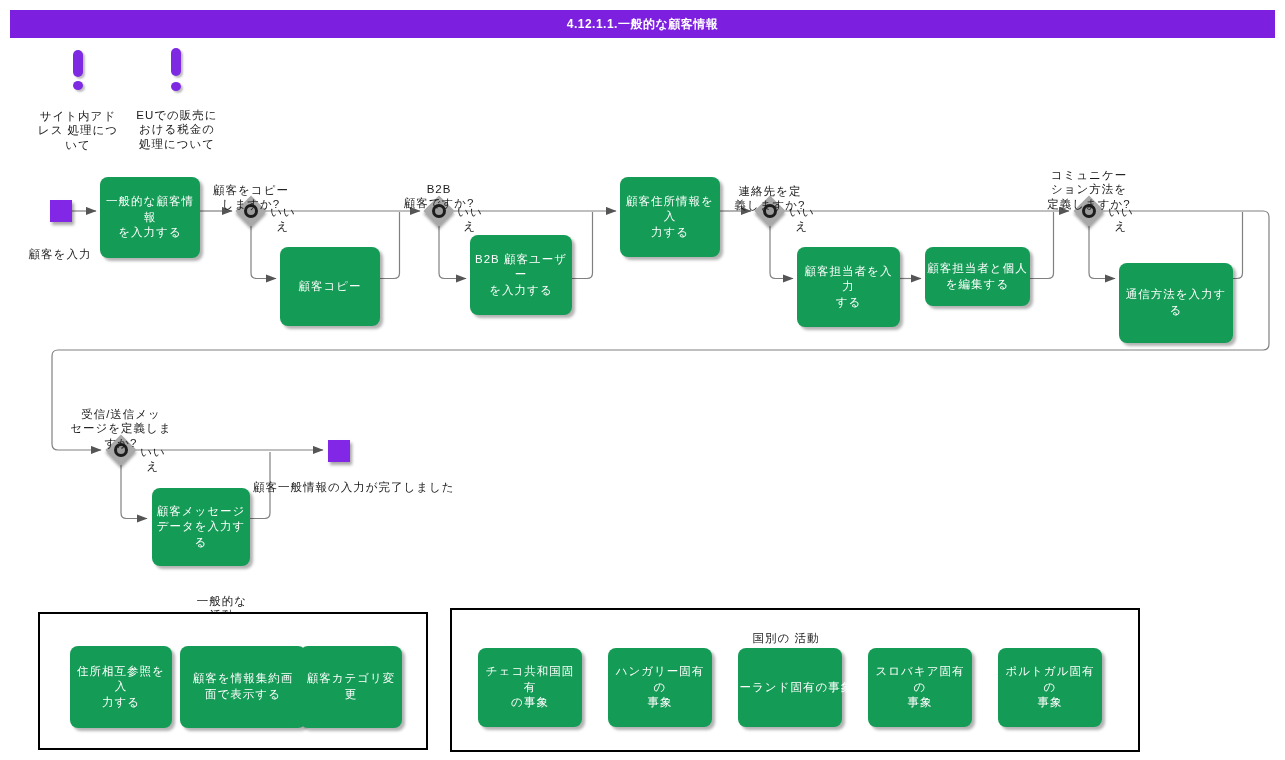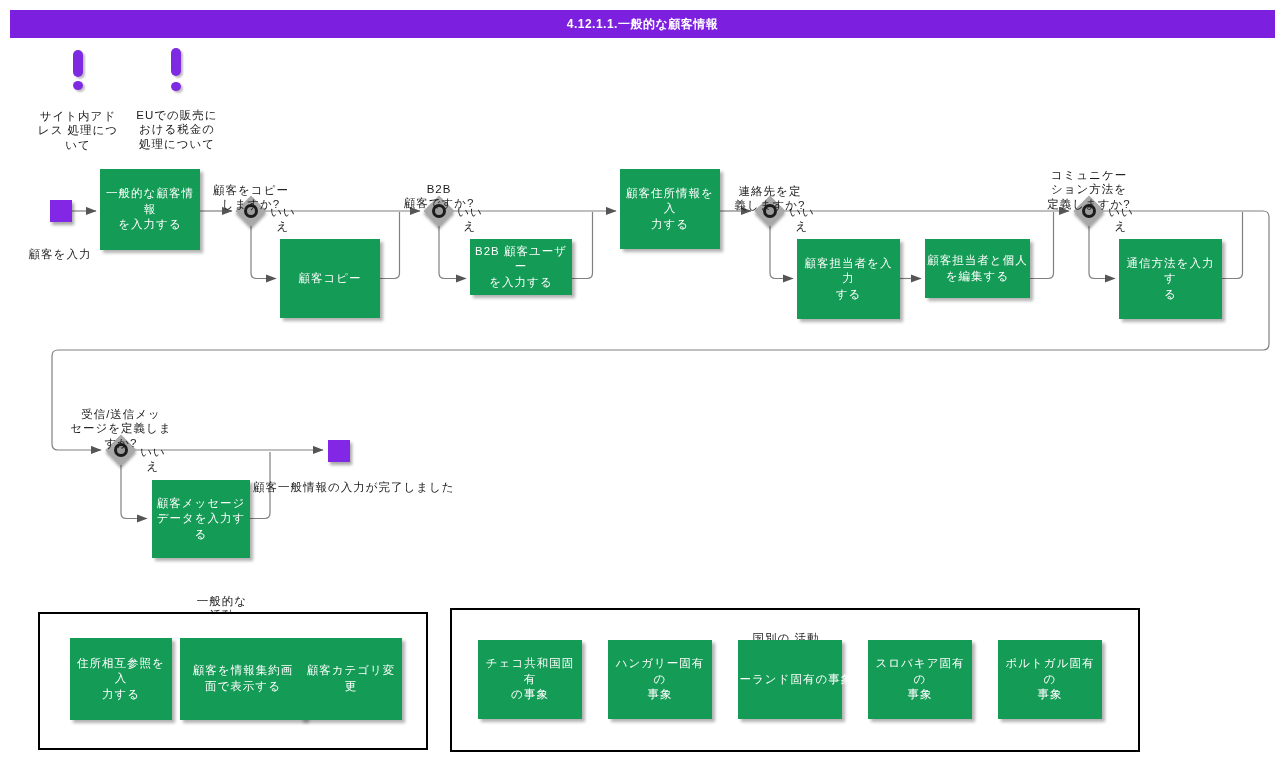--- a/index.html
+++ b/index.html
@@ -1,22 +1,22 @@
 <!DOCTYPE html>
 <html><head>
 <meta charset="utf-8">
 <style>
   html,body{margin:0;padding:0;background:#fff;}
   #canvas{position:relative;width:1285px;height:760px;background:#fff;overflow:hidden;
           font-family:"Liberation Sans",sans-serif;}
   .hdr{position:absolute;left:10px;top:10px;width:1265px;height:28px;background:#7D1FDF;
        color:#fff;font-size:12px;font-weight:bold;text-align:center;line-height:28px;letter-spacing:.5px;}
-  .task{position:absolute;background:#149B55;color:#fff;border-radius:0;
+  .task{position:absolute;background:#149B55;color:#fff;border-radius:8px;
         box-shadow:3px 3px 3px rgba(0,0,0,.30);display:flex;align-items:center;justify-content:center;
-        text-align:center;font-size:11.5px;letter-spacing:1px;line-height:1.35;white-space:pre-line;padding:2px;box-sizing:border-box;}
+        text-align:center;font-size:11.5px;letter-spacing:1px;line-height:1.35;white-space:pre-line;padding:2px;box-sizing:border-box;margin-top:8px;}
   .task.nowrap{white-space:nowrap;overflow:visible;}
   .event{position:absolute;width:22px;height:22px;background:#8227E5;box-shadow:2px 3px 3px rgba(0,0,0,.35);}
   .gw{position:absolute;width:32px;height:32px;}
   .gw .d{position:absolute;left:5px;top:5px;width:22px;height:22px;background:#A9A9A9;
          transform:rotate(45deg);box-shadow:2px 2px 3px rgba(0,0,0,.35);}
   .gw .c{position:absolute;left:9px;top:9px;width:14px;height:14px;border:3px solid #1c1c1c;
          border-radius:50%;box-sizing:border-box;background:rgba(0,0,0,.08);}
   .lbl{position:absolute;font-size:11.5px;color:#1a1a1a;letter-spacing:1px;line-height:1.25;
        white-space:pre-line;text-align:center;margin-top:16px;}
   .lbl.left{text-align:left;white-space:nowrap;}
@@ -75,29 +75,29 @@
 おける税金の
 処理について</div>
   </div>
 
   <div class="event" style="left:50px;top:200px;"></div>
   <div class="lbl" style="left:26px;top:231px;width:68px;">顧客を入力</div>
 
   <div class="task" style="left:100px;top:169px;width:100px;height:81px;">一般的な顧客情報
 を入力する</div>
   <div class="task" style="left:280px;top:239px;width:100px;height:79px;">顧客コピー</div>
-  <div class="task" style="left:470px;top:239px;width:102px;height:56px;">B2B 顧客ユーザー
+  <div class="task" style="left:470px;top:227px;width:102px;height:80px;">B2B 顧客ユーザー
 を入力する</div>
   <div class="task" style="left:620px;top:169px;width:100px;height:80px;">顧客住所情報を入
 力する</div>
   <div class="task" style="left:797px;top:239px;width:103px;height:80px;">顧客担当者を入力
 する</div>
   <div class="task" style="left:925px;top:239px;width:105px;height:59px;">顧客担当者と個人
 を編集する</div>
-  <div class="task" style="left:1119px;top:239px;width:103px;height:80px;">通信方法を入力す
+  <div class="task" style="left:1119px;top:255px;width:114px;height:80px;">通信方法を入力す
 る</div>
 
   <div class="gw" style="left:235px;top:195px;">
       <div class="d"></div>
       <div class="c"></div>
     </div>
   <div class="lbl" style="left:203px;top:167px;width:96px;">顧客をコピー
 しますか?</div>
   <div class="lbl" style="left:268px;top:189px;width:30px;">いい
 え</div>

